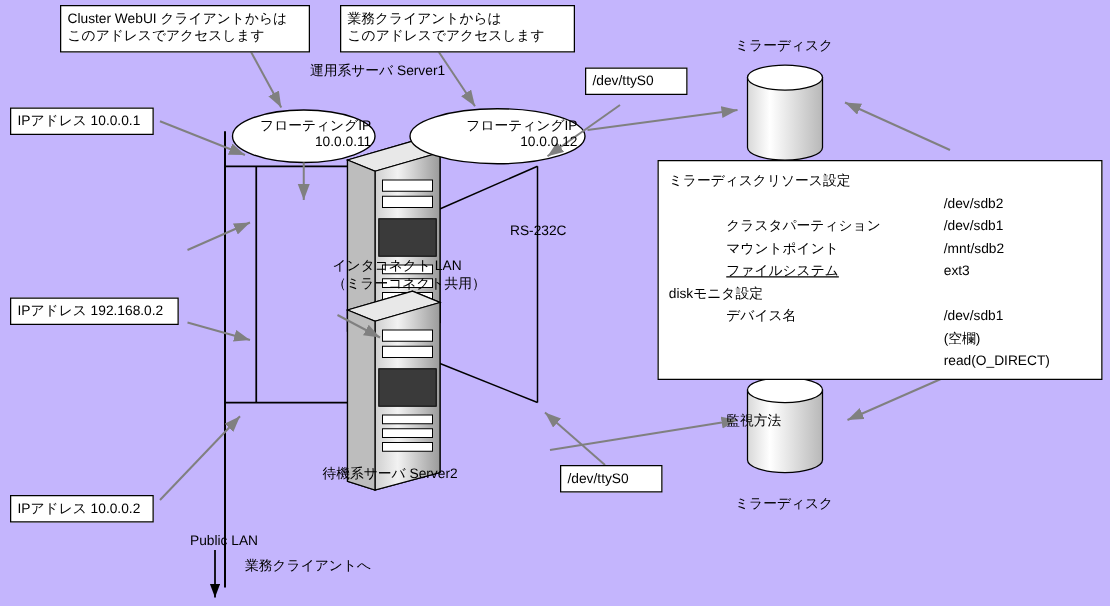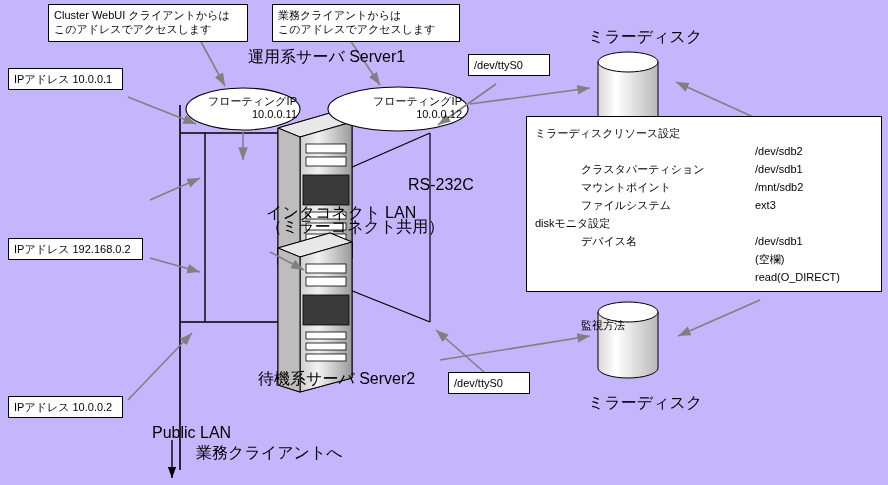--- a/index.html
+++ b/index.html
@@ -28,21 +28,21 @@
     background: #ffffff;
     box-sizing: border-box;
     font-size: 11px;
     line-height: 14px;
     color: #000000;
     padding: 3px 5px;
     white-space: pre;
   }
   .plain-label {
     position: absolute;
-    font-size: 16px;
+    font-size: 11px;
     line-height: 14px;
     color: #000000;
     white-space: pre;
   }
   .ellipse-label {
     position: absolute;
     font-size: 11px;
     line-height: 13px;
     color: #000000;
     text-align: right;
@@ -176,21 +176,21 @@
 このアドレスでアクセスします</div>
 
   <div class="plain-label" style="left:248px; top:50px;">運用系サーバ Server1</div>
 
   <div class="ellipse-label" style="left:189px; top:95px; width:108px;">フローティングIP
 10.0.0.11</div>
 
   <div class="ellipse-label" style="left:334px; top:95px; width:128px;">フローティングIP
 10.0.0.12</div>
 
-  <div class="box" style="left:8px; top:68px; width:115px; height:22px;">IPアドレス 10.0.0.1</div>
+  <div class="box" style="left:8px; top:86px; width:115px; height:22px;">IPアドレス 10.0.0.1</div>
 
 
   <div class="box" style="left:8px; top:238px; width:135px; height:22px;">IPアドレス 192.168.0.2</div>
 
   <div class="box" style="left:8px; top:396px; width:115px; height:22px;">IPアドレス 10.0.0.2</div>
 
   <div class="box" style="left:468px; top:54px; width:82px; height:22px;">/dev/ttyS0</div>
 
   <div class="box" style="left:448px; top:372px; width:82px; height:22px;">/dev/ttyS0</div>
 
@@ -202,32 +202,32 @@
   <div class="plain-label" style="left:588px; top:30px;">ミラーディスク</div>
 
   <div class="plain-label" style="left:588px; top:396px;">ミラーディスク</div>
 
   <div class="plain-label" style="left:258px; top:372px;">待機系サーバ Server2</div>
 
   <div class="plain-label" style="left:152px; top:426px;">Public LAN</div>
 
   <div class="plain-label" style="left:196px; top:446px;">業務クライアントへ</div>
 
-  <div class="res-panel" style="left:526px; top:116px; width:356px; height:176px;text-align:right;">
+  <div class="res-panel" style="left:526px; top:128px; width:356px; height:176px;text-align:right;">
     <div class="res-line" style="left:8px; top:8px;">ミラーディスクリソース設定</div>
 
     <div class="res-val" style="left:228px; top:26px;">/dev/sdb2</div>
 
     <div class="res-line" style="left:54px; top:44px;">クラスタパーティション</div>
     <div class="res-val" style="left:228px; top:44px;">/dev/sdb1</div>
 
     <div class="res-line" style="left:54px; top:62px;">マウントポイント</div>
     <div class="res-val" style="left:228px; top:62px;">/mnt/sdb2</div>
 
-    <div class="res-line" style="left:54px; top:80px;">ファイルシステム</div>
+    <div class="res-line" style="left:54px; top:80px;text-decoration:underline;">ファイルシステム</div>
     <div class="res-val" style="left:228px; top:80px;">ext3</div>
 
     <div class="res-line" style="left:8px; top:98px;">diskモニタ設定</div>
 
     <div class="res-line" style="left:54px; top:116px;">デバイス名</div>
     <div class="res-val" style="left:228px; top:116px;">/dev/sdb1</div>
 
     <div class="res-val" style="left:228px; top:134px;">(空欄)</div>
 
     <div class="res-line" style="left:54px; top:152px;margin-top:48px;">監視方法</div>

